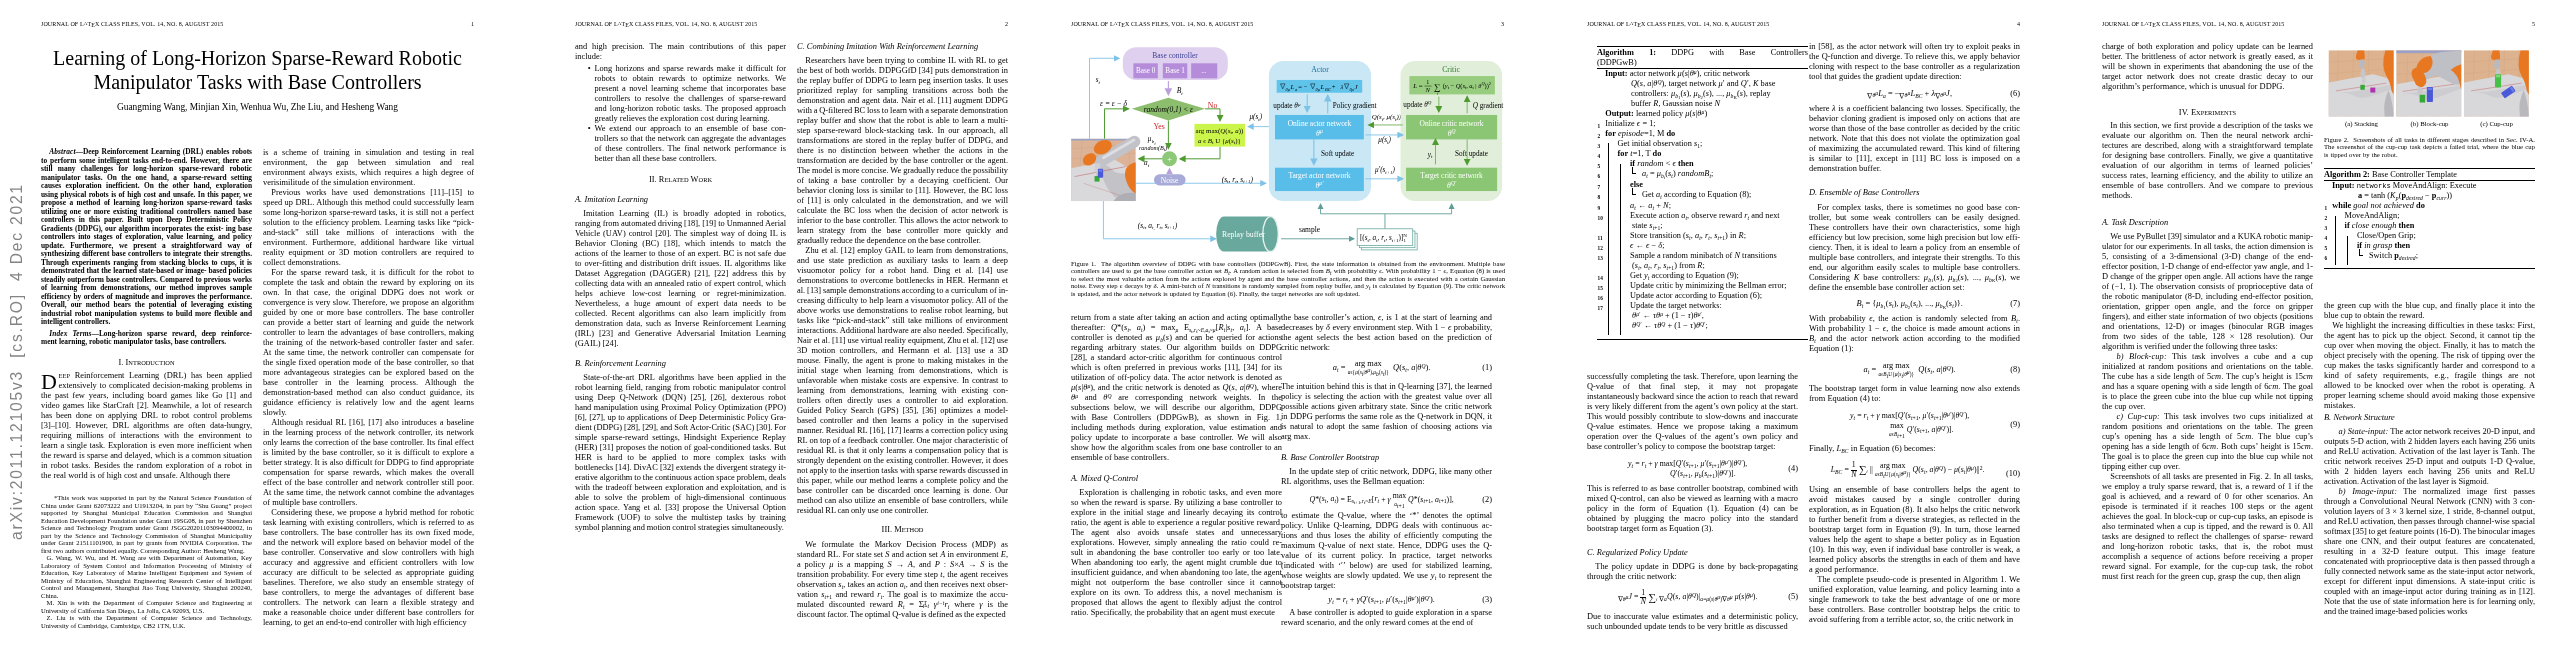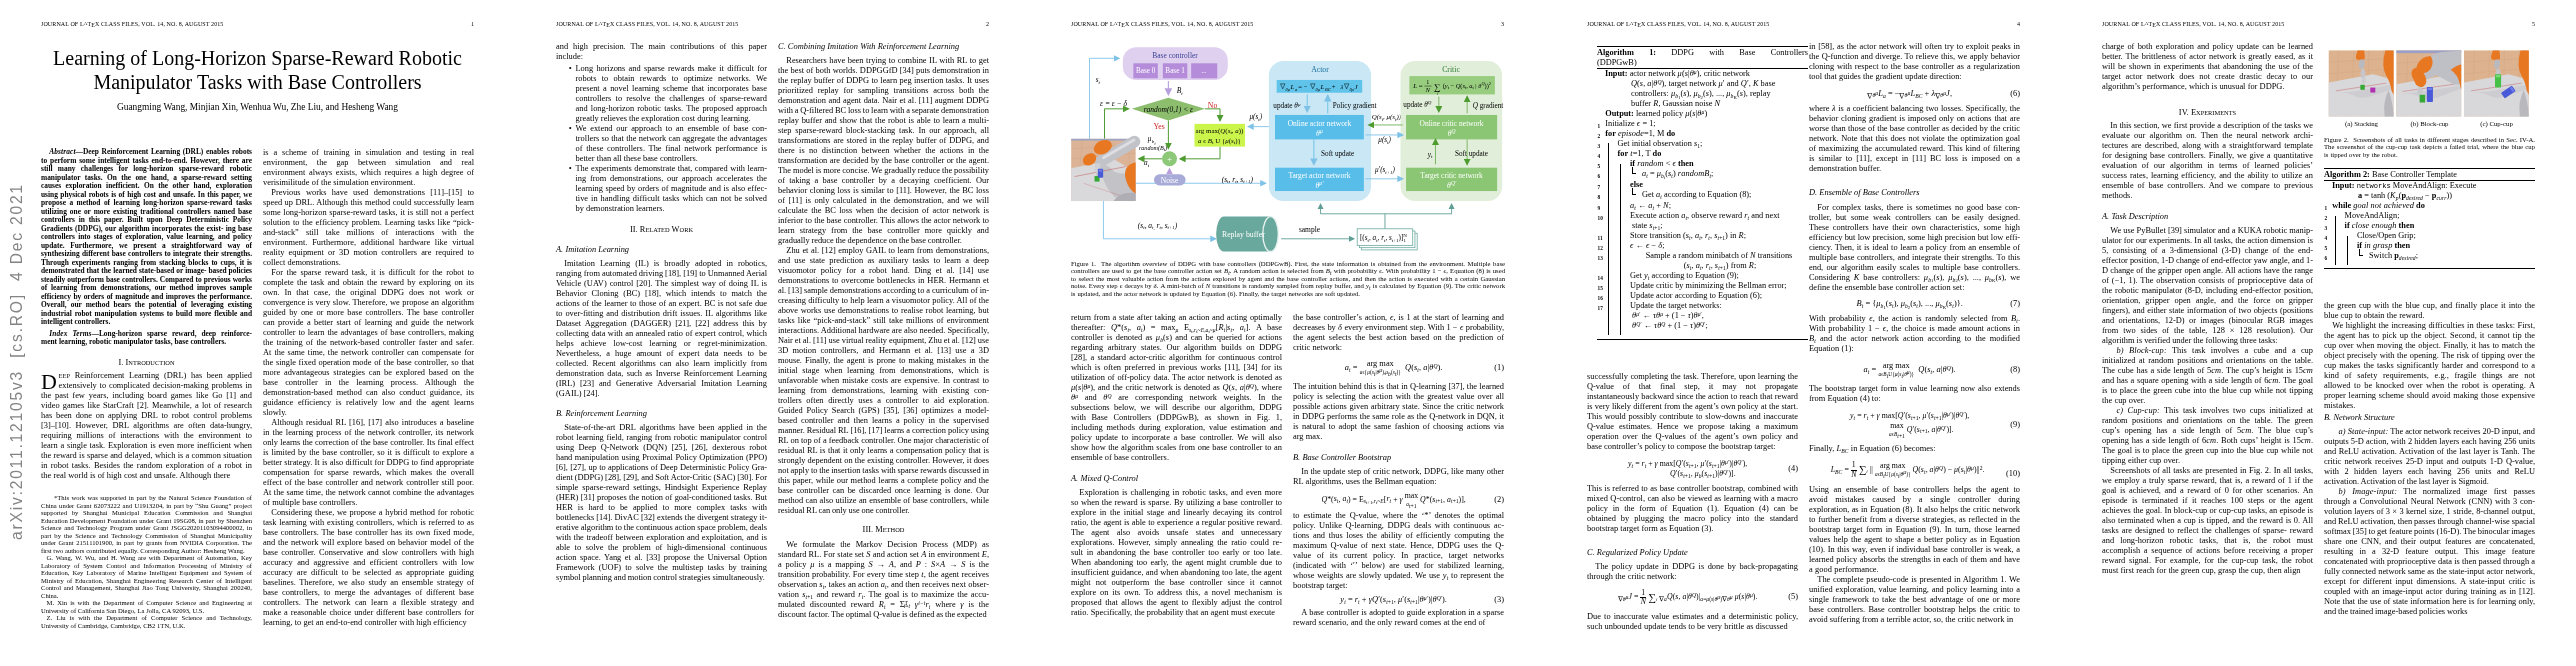--- a/index.html
+++ b/index.html
@@ -154,41 +154,36 @@
 accuracy and aggressive and efficient controllers with low
 accuracy are difficult to be selected as appropriate guiding
 baselines. Therefore, we also study an ensemble strategy of
 base controllers, to merge the advantages of different base
 controllers. The network can learn a flexible strategy and
 make a reasonable choice under different base controllers for
 learning, to get an end-to-end controller with high efficiency</p>
 </div>
 </div>
 
-<div class="pg" style="left:515px">
+<div class="pg" style="left:534px">
 <div class="hd">JOURNAL OF L<span style="font-size:5px;vertical-align:1.1px">A</span>T<span style="font-size:6.1px;vertical-align:-1.1px">E</span>X CLASS FILES, VOL. 14, NO. 8, AUGUST 2015<span class="pn">2</span></div>
 <div class="col" style="left:41px;top:42px">
 <p class="f">and high precision. The main contributions of this paper
 include:</p>
 <ul class="bl">
 <li>Long horizons and sparse rewards make it difficult
 for robots to obtain rewards to optimize networks. We
 present a novel learning scheme that incorporates base
 controllers to resolve the challenges of sparse-reward
 and long-horizon robotic tasks. The proposed approach
 greatly relieves the exploration cost during learning.</li>
 <li>We extend our approach to an ensemble of base con-
 trollers so that the network can aggregate the advantages
 of these controllers. The final network performance is
 better than all these base controllers.</li>
-<li>The experiments demonstrate that, compared with learn-
-ing from demonstrations, our approach accelerates the
-learning speed by orders of magnitude and is also effec-
-tive in handling difficult tasks which can not be solved
-by demonstration learners.</li>
 </ul>
 <p class="sec" style="margin:11px 0 6.7px">II. R<span style="font-size:6.4px">ELATED</span> W<span style="font-size:6.4px">ORK</span></p>
 <p class="sub" style="margin-top:10px">A. Imitation Learning</p>
 <p style="word-spacing:-0.2px">Imitation Learning (IL) is broadly adopted in robotics,
 ranging from automated driving [18], [19] to Unmanned Aerial
 Vehicle (UAV) control [20]. The simplest way of doing IL
 is Behavior Cloning (BC) [18], which intends to match the
 actions of the learner to those of an expert. BC is not safe
 due to over-fitting and distribution drift issues. IL algorithms
 like Dataset Aggregation (DAGGER) [21], [22] address this
@@ -480,21 +475,21 @@
 reward. The agent also avoids unsafe states and unnecessary
 explorations. However, simply annealing the ratio could re-
 sult in abandoning the base controller too early or too late.
 When abandoning too early, the agent might crumble due
 to insufficient guidance, and when abandoning too late, the
 agent might not outperform the base controller since it cannot
 explore on its own. To address this, a novel mechanism is
 proposed that allows the agent to flexibly adjust the control
 ratio. Specifically, the probability that an agent must execute</p>
 </div>
-<div class="col" style="left:263px;top:313px">
+<div class="col" style="left:251px;top:313px">
 <p class="f">the base controller’s action, <i>ϵ</i>, is 1 at the start of learning and
 decreases by <i>δ</i> every environment step. With 1 − <i>ϵ</i> probability,
 the agent selects the best action based on the prediction of
 critic network:</p>
 <div class="eq" style="margin:6.1px 0 5px">
         <span class="m"><i>a<sub>t</sub></i> = <span style="display:inline-block;vertical-align:middle;text-align:center"><span style="display:block">arg max</span><span style="display:block;font-size:5.3px;margin-top:-2.2px"><i>a</i>ϵ{<i>μ</i>(<i>s<sub>t</sub></i>|<i>θ<sup>μ</sup></i>),<i>μ<sub>b</sub></i>(<i>s<sub>t</sub></i>)}</span></span> &nbsp;<i>Q</i>(<i>s<sub>t</sub></i>, <i>a</i>|<i>θ<sup>Q</sup></i>).</span>
         <span class="n">(1)</span>
       </div>
 <p class="f">The intuition behind this is that in Q-learning [37], the
 learned policy is selecting the action with the greatest value
@@ -542,21 +537,21 @@
 <div class="ln l1"><span class="no">3</span>Get initial observation <i>s</i><sub>1</sub>;</div>
 <div class="ln l1"><span class="no">4</span><b>for</b> <i>t</i>=1, T <b>do</b></div>
 <div class="ln l2"><span class="no">5</span><b>if</b> <i>random</i> &lt; <i>ϵ</i> <b>then</b></div>
 <div class="ln l3"><span class="no">6</span><span class="elb"></span><i>a<sub>t</sub></i> = <i>μ<sub>b</sub></i><sub><sub>i</sub></sub>(<i>s<sub>t</sub></i>) <i>randomB<sub>t</sub></i>;</div>
 <div class="ln l2" style="margin-top:1.1px"><span class="no">7</span><b>else</b></div>
 <div class="ln l3"><span class="no">8</span><span class="elb"></span>Get <i>a<sub>t</sub></i> according to Equation (8);</div>
 <div class="ln l2" style="margin-top:1.1px"><span class="no">9</span><i>a<sub>t</sub></i> ← <i>a<sub>t</sub></i> + <i>N</i>;</div>
 <div class="ln l2" style="text-align:left"><span class="no">10</span>Execute action <i>a<sub>t</sub></i>, observe reward <i>r<sub>t</sub></i> and next<br>&nbsp;state <i>s</i><sub><i>t</i>+1</sub>;</div>
 <div class="ln l2"><span class="no">11</span>Store transition (<i>s<sub>t</sub></i>, <i>a<sub>t</sub></i>, <i>r<sub>t</sub></i>, <i>s</i><sub><i>t</i>+1</sub>) in <i>R</i>;</div>
 <div class="ln l2"><span class="no">12</span><i>ϵ</i> ← <i>ϵ</i> − <i>δ</i>;</div>
-<div class="ln l2" style="text-align:center"><span class="no">13</span>Sample a random minibatch of <i>N</i> transitions<br>&nbsp;(<i>s<sub>t</sub></i>, <i>a<sub>t</sub></i>, <i>r<sub>t</sub></i>, <i>s</i><sub><i>t</i>+1</sub>) from <i>R</i>;</div>
+<div class="ln l2" style="text-align:left"><span class="no">13</span>Sample a random minibatch of <i>N</i> transitions<br>&nbsp;(<i>s<sub>t</sub></i>, <i>a<sub>t</sub></i>, <i>r<sub>t</sub></i>, <i>s</i><sub><i>t</i>+1</sub>) from <i>R</i>;</div>
 <div class="ln l2"><span class="no">14</span>Get <i>y<sub>t</sub></i> according to Equation (9);</div>
 <div class="ln l2"><span class="no">15</span>Update critic by minimizing the Bellman error;</div>
 <div class="ln l2"><span class="no">16</span>Update actor according to Equation (6);</div>
 <div class="ln l2"><span class="no">17</span>Update the target networks:
 <br>&nbsp;<i>θ</i><sup><i>μ</i>′</sup> ← <i>τθ<sup>μ</sup></i> + (1 − <i>τ</i>)<i>θ</i><sup><i>μ</i>′</sup>,
 <br>&nbsp;<i>θ</i><sup><i>Q</i>′</sup> ← <i>τθ<sup>Q</sup></i> + (1 − <i>τ</i>)<i>θ</i><sup><i>Q</i>′</sup>;</div>
 <div class="mr" style="margin-top:7.2px;border-top-width:0.9px"></div>
 <div class="g" style="left:10.6px;top:97px;height:192px"></div>
 <div class="g" style="left:23px;top:118px;height:171px"></div>
 </div>
@@ -663,21 +658,21 @@
 algorithm’s performance, which is unusual for DDPG.</p>
 <p class="sec" style="margin:16px 0 2.8px">IV. E<span style="font-size:6.4px">XPERIMENTS</span></p>
 <p>In this section, we first provide a description of the tasks
 we evaluate our algorithm on. Then the neural network archi-
 tectures are described, along with a straightforward template
 for designing base controllers. Finally, we give a quantitative
 evaluation of our algorithm in terms of learned policies’
 success rates, learning efficiency, and the ability to utilize an
 ensemble of base controllers. And we compare to previous
 methods.</p>
-<p class="sub" style="margin-top:11px">A. Task Description</p>
+<p class="sub" style="margin-top:17px">A. Task Description</p>
 <p style="word-spacing:-0.1px">We use PyBullet [39] simulator and a KUKA robotic manip-
 ulator for our experiments. In all tasks, the action dimension
 is 5, consisting of a 3-dimensional (3-D) change of the end-
 effector position, 1-D change of end-effector yaw angle, and
 1-D change of the gripper open angle. All actions have the
 range of (−1, 1). The observation consists of proprioceptive
 data of the robotic manipulator (8-D, including end-effector
 position, orientation, gripper open angle, and the force on
 gripper fingers), and either state information of two objects
 (positions and orientations, 12-D) or images (binocular RGB

